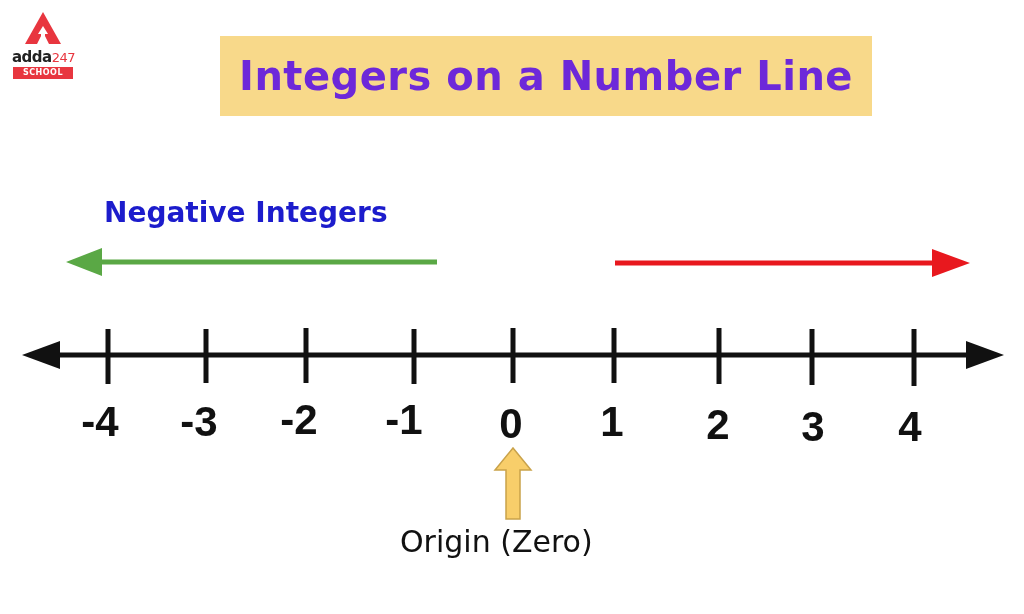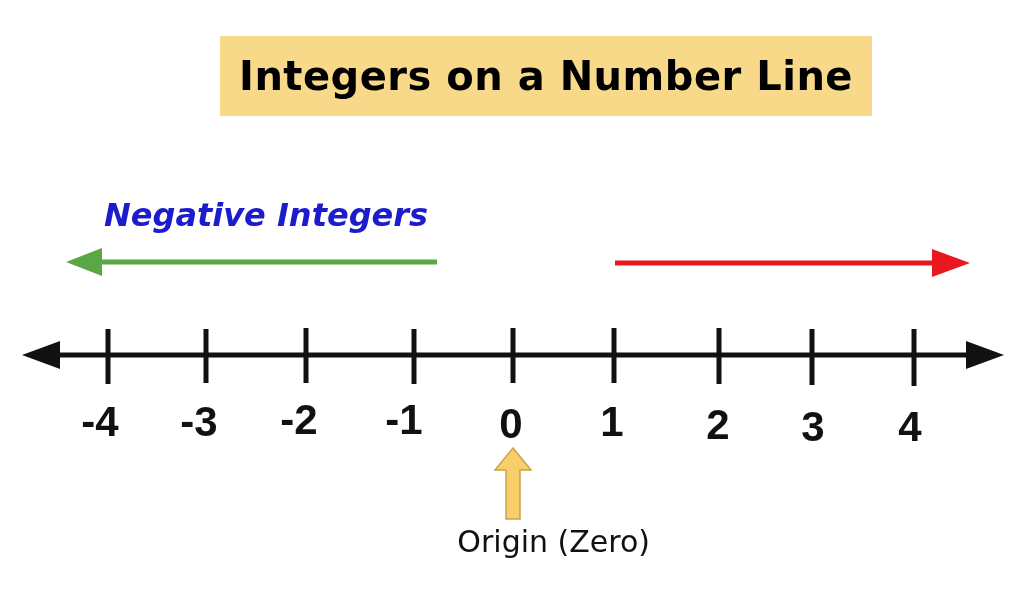--- a/index.html
+++ b/index.html
@@ -3,31 +3,39 @@
 <meta charset="utf-8">
 <style>
   html, body { margin: 0; padding: 0; background: #ffffff; }
   #stage { position: relative; width: 1024px; height: 614px; overflow: hidden; background: #ffffff; font-family: "DejaVu Sans", sans-serif; }
   .logo { position: absolute; left: 10px; top: 10px; width: 66px; height: 72px; }
   .logo .mark { position: absolute; left: 15px; top: 2px; width: 36px; height: 34px; }
   .logo .wordmark { position: absolute; left: 2px; top: 38px; font-family: "DejaVu Sans", sans-serif; font-size: 15px; font-weight: bold; color: #222; letter-spacing: -0.5px; white-space: nowrap; }
   .logo .wordmark .num { color: #e8363f; font-weight: normal; font-size: 13px; }
   .logo .school { position: absolute; left: 3px; top: 57px; width: 60px; height: 12px; background: #e8363f; color: #fff; font-size: 8px; font-weight: bold; text-align: center; line-height: 12px; letter-spacing: 0.5px; }
   .title-box { position: absolute; left: 220px; top: 36px; width: 652px; height: 80px; background: #f8d98a; display: flex; align-items: center; justify-content: center; }
-  .title-box span { font-family: "DejaVu Sans", sans-serif; font-size: 40px; color: #000000; font-weight: bold; letter-spacing: 0.5px; }
-  .cat-label { position: absolute; font-family: "DejaVu Sans", sans-serif; font-size: 32px; font-weight: bold; color: #1c1ccc; white-space: nowrap; font-style: italic; }
+  .title-box span { font-family: "DejaVu Sans", sans-serif; font-size: 40px; color: #6d28d9; font-weight: bold; letter-spacing: 0.5px; }
+  .cat-label { position: absolute; font-family: "DejaVu Sans", sans-serif; font-size: 28px; font-weight: bold; color: #1c1ccc; white-space: nowrap; }
   svg.lines { position: absolute; left: 0; top: 0; }
   .tick-label { position: absolute; top: 398px; width: 80px; margin-left: -40px; text-align: center; font-family: "Liberation Sans", sans-serif; font-size: 42px; font-weight: bold; color: #111; }
-  .origin-label { position: absolute; left: 400px; top: 524px; width: 250px; text-align: right; font-family: "DejaVu Sans", sans-serif; font-size: 30px; color: #111; }
+  .origin-label { position: absolute; left: 400px; top: 524px; width: 250px; text-align: left; font-family: "DejaVu Sans", sans-serif; font-size: 30px; color: #111; }
 </style>
 </head>
 <body>
 
 <div id="stage">
 
+  <div class="logo">
+    <svg class="mark" viewBox="0 0 36 34">
+      <path d="M18 0 L36 32 L24 32 L18 20 L12 32 L0 32 Z" fill="#e8363f"></path>
+      <path d="M18 14 L23 22 L20 22 L20 30 L16 30 L16 22 L13 22 Z" fill="#ffffff"></path>
+    </svg>
+    <div class="wordmark"><span>adda</span><span class="num">247</span></div>
+    <div class="school">SCHOOL</div>
+  </div>
 
   <div class="title-box">
     <span>Integers on a Number Line</span>
   </div>
 
   <div class="cat-label" style="left:104px; top:196px;">Negative Integers</div>
 
   <svg class="lines" width="1024" height="614" viewBox="0 0 1024 614">
 
     <g>

